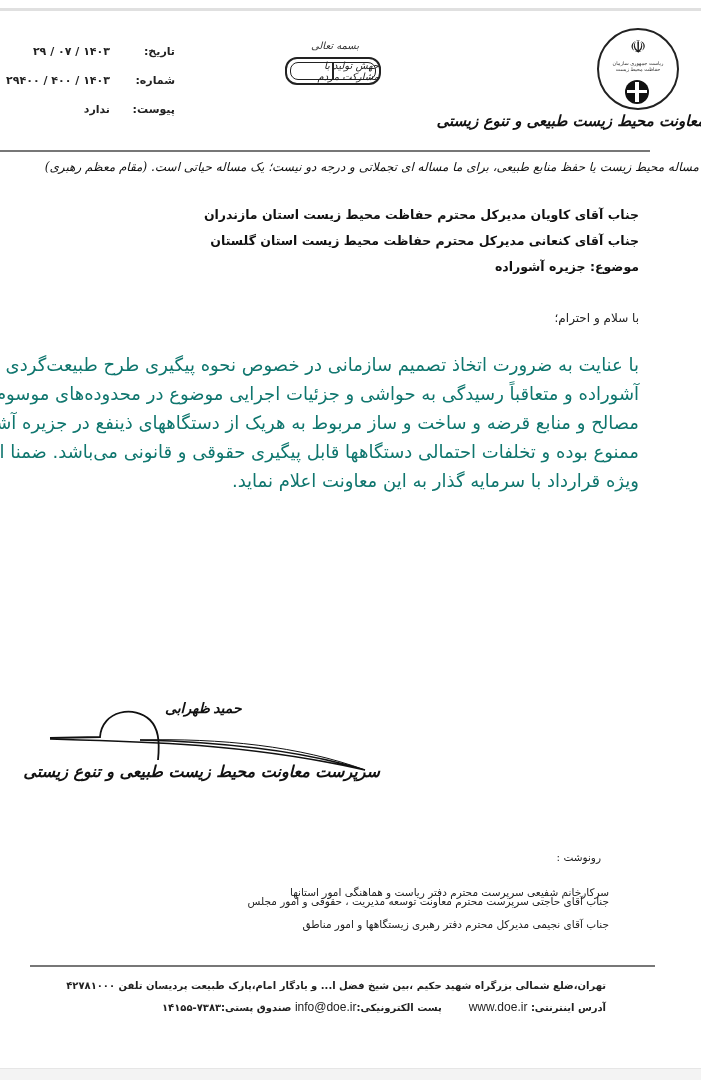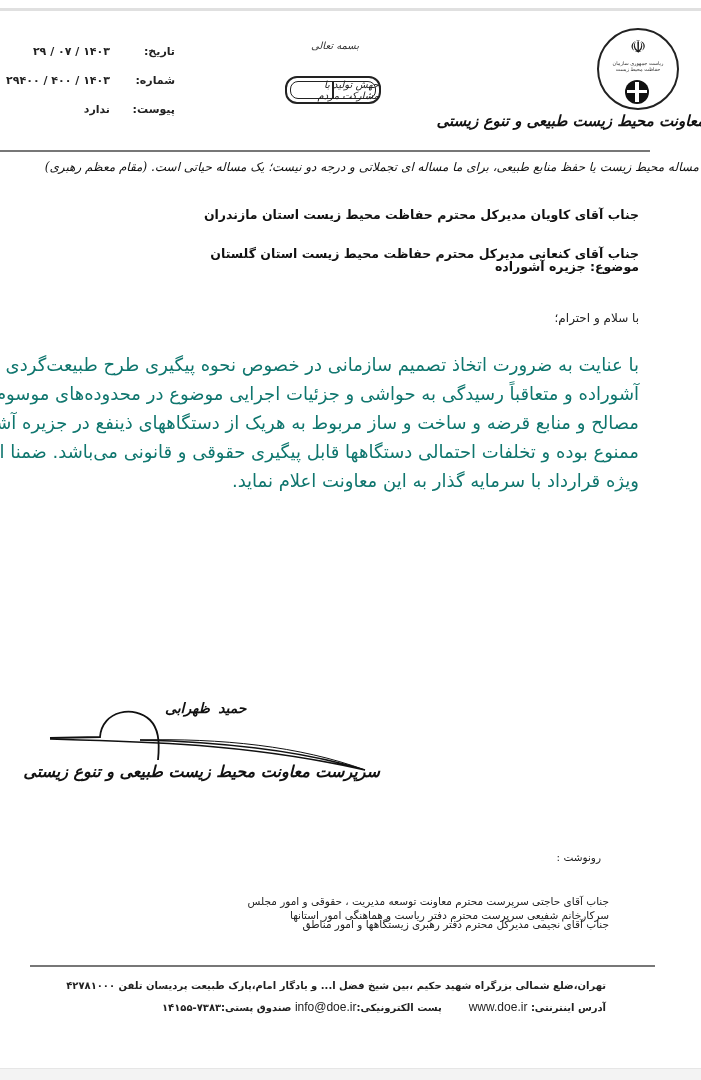--- a/index.html
+++ b/index.html
@@ -13,21 +13,21 @@
 
     
     .meta { position:absolute; left:0; top:45px; width:220px; font-size:11px; font-weight:bold; color:#222; }
     .meta-row { position:relative; height:29px; }
     .meta-label { position:absolute; right:45px; top:0; direction:rtl; }
     .meta-value { position:absolute; right:110px; top:0; direction:rtl; white-space:nowrap; }
 
     
     .bismillah { position:absolute; left:300px; top:40px; width:70px; text-align:center; font-family:"DejaVu Serif", serif; font-style:italic; font-size:10px; color:#333; direction:rtl; }
     .slogan {
-      position:absolute; left:285px; top:76px; width:92px; height:24px;
+      position:absolute; left:285px; top:57px; width:92px; height:24px;
       border:2px solid #222; border-radius:12px / 12px;
       display:flex; align-items:center; justify-content:center;
       font-family:"DejaVu Serif", serif; font-style:italic; font-size:10px; color:#222; direction:rtl;
     }
     .slogan::before, .slogan::after { content:""; position:absolute; top:3px; bottom:3px; border:1px solid #222; border-radius:8px; }
     .slogan::before { left:3px; right:3px; }
 
     
     .logo-circle {
       position:absolute; left:597px; top:28px; width:78px; height:78px; border-radius:50%;
@@ -54,21 +54,21 @@
 
     .body-text {
       position:absolute; left:45px; top:350px; width:594px;
       font-size:18px; line-height:29px; text-align:justify; text-align-last:right;
       direction:rtl; color:#0f766e;
     }
     .body-line { display:block; text-align:justify; text-align-last:justify; white-space:nowrap; }
     .body-line.last { text-align-last:right; }
 
     
-    .sig-name { position:absolute; left:165px; top:700px; font-family:Liberation Mono, monospace; font-style:italic; font-weight:bold; font-size:14px; direction:rtl; color:#111; }
+    .sig-name { position:absolute; left:165px; top:700px; font-family:Liberation Serif, serif; font-style:italic; font-weight:bold; font-size:14px; direction:rtl; color:#111; }
     .sig-title { position:absolute; left:80px; top:762px; width:300px; text-align:center; font-family:"DejaVu Serif", serif; font-style:italic; font-weight:bold; font-size:16px; direction:rtl; color:#111; white-space:nowrap; }
     .sig-svg { position:absolute; left:40px; top:700px; }
 
     
     .cc-title { position:absolute; right:100px; top:851px; font-size:10.5px; direction:rtl; color:#222; }
     .cc-line { position:absolute; right:92px; font-size:10.5px; direction:rtl; color:#222; white-space:nowrap; }
 
     .footer-rule { position:absolute; left:30px; top:965px; width:625px; height:2px; background:#777; }
     .footer-line { position:absolute; right:95px; font-size:10px; font-weight:bold; direction:rtl; color:#222; white-space:nowrap; }
     .footer-line .gap { display:inline-block; width:20px; }
@@ -103,21 +103,21 @@
   <div class="logo-emblem">☫</div>
   <div class="logo-small">ریاست جمهوری سازمان حفاظت محیط زیست</div>
   <div class="logo-globe"></div>
 </div>
 <div class="org-name">معاونت محیط زیست طبیعی و تنوع زیستی</div>
 <div class="header-rule"></div>
 
 <div class="quote">مساله محیط زیست یا حفظ منابع طبیعی، برای ما مساله ای تجملاتی و درجه دو نیست؛ یک مساله حیاتی است. (مقام معظم رهبری)</div>
 
 <div class="addressee" style="top:207px;">جناب آقای کاویان مدیرکل محترم حفاظت محیط زیست استان مازندران</div>
-<div class="addressee" style="top:233px;margin-top:13px;">جناب آقای کنعانی مدیرکل محترم حفاظت محیط زیست استان گلستان</div>
+<div class="addressee" style="top:233px;">جناب آقای کنعانی مدیرکل محترم حفاظت محیط زیست استان گلستان</div>
 <div class="addressee" style="top:259px;">موضوع: جزیره آشوراده</div>
 
 <div class="greeting">با سلام و احترام؛</div>
 
 <div class="body-text">
   <span class="body-line">با عنایت به ضرورت اتخاذ تصمیم سازمانی در خصوص نحوه پیگیری طرح طبیعت‌گردی جزیره</span>
   <span class="body-line">آشوراده و متعاقباً رسیدگی به حواشی و جزئیات اجرایی موضوع در محدوده‌های موسوم به</span>
   <span class="body-line">مصالح و منابع قرضه و ساخت و ساز مربوط به هریک از دستگاههای ذینفع در جزیره آشوراده</span>
   <span class="body-line">ممنوع بوده و تخلفات احتمالی دستگاهها قابل پیگیری حقوقی و قانونی می‌باشد. ضمنا اداره کل</span>
   <span class="body-line last">ویژه قرارداد با سرمایه گذار به این معاونت اعلام نماید.</span>
@@ -125,21 +125,21 @@
 
 <svg class="sig-svg" width="340" height="80" viewBox="0 0 340 80">
   <path d="M10 38 L60 37 C 62 10, 95 5, 110 20 C 118 28, 120 40, 118 60" fill="none" stroke="#111" stroke-width="1.8"></path>
   <path d="M10 39 L40 40 C 120 42, 220 46, 325 70 C 260 50, 180 42, 100 40" fill="none" stroke="#111" stroke-width="1.6"></path>
   <path d="M100 40 C 180 38, 260 46, 325 70" fill="none" stroke="#111" stroke-width="1"></path>
 </svg>
 <div class="sig-name">حمید ظهرابی</div>
 <div class="sig-title">سرپرست معاونت محیط زیست طبیعی و تنوع زیستی</div>
 
 <div class="cc-title">رونوشت :</div>
-<div class="cc-line" style="top:909px;">سرکارخانم  شفیعی سرپرست محترم دفتر ریاست و هماهنگی امور استانها</div>
+<div class="cc-line" style="top:886px;">سرکارخانم  شفیعی سرپرست محترم دفتر ریاست و هماهنگی امور استانها</div>
 <div class="cc-line" style="top:895px;margin-left:40px;">جناب آقای  حاجتی سرپرست محترم معاونت توسعه مدیریت ، حقوقی و امور مجلس</div>
 <div class="cc-line" style="top:918px;">جناب آقای نجیمی مدیرکل محترم دفتر رهبری زیستگاهها و امور مناطق</div>
 
 <div class="footer-rule"></div>
 <div class="footer-line" style="top:980px;">تهران،ضلع شمالی بزرگراه شهید حکیم ،بین شیخ فضل ا... و یادگار امام،پارک طبیعت پردیسان تلفن ۴۲۷۸۱۰۰۰</div>
 <div class="footer-line" style="top:1000px;">
   <span>آدرس اینترنتی:</span>
   <span class="latin">www.doe.ir</span>
   <span class="gap"></span>
   <span>پست الکترونیکی:</span><span class="latin">info@doe.ir</span>

